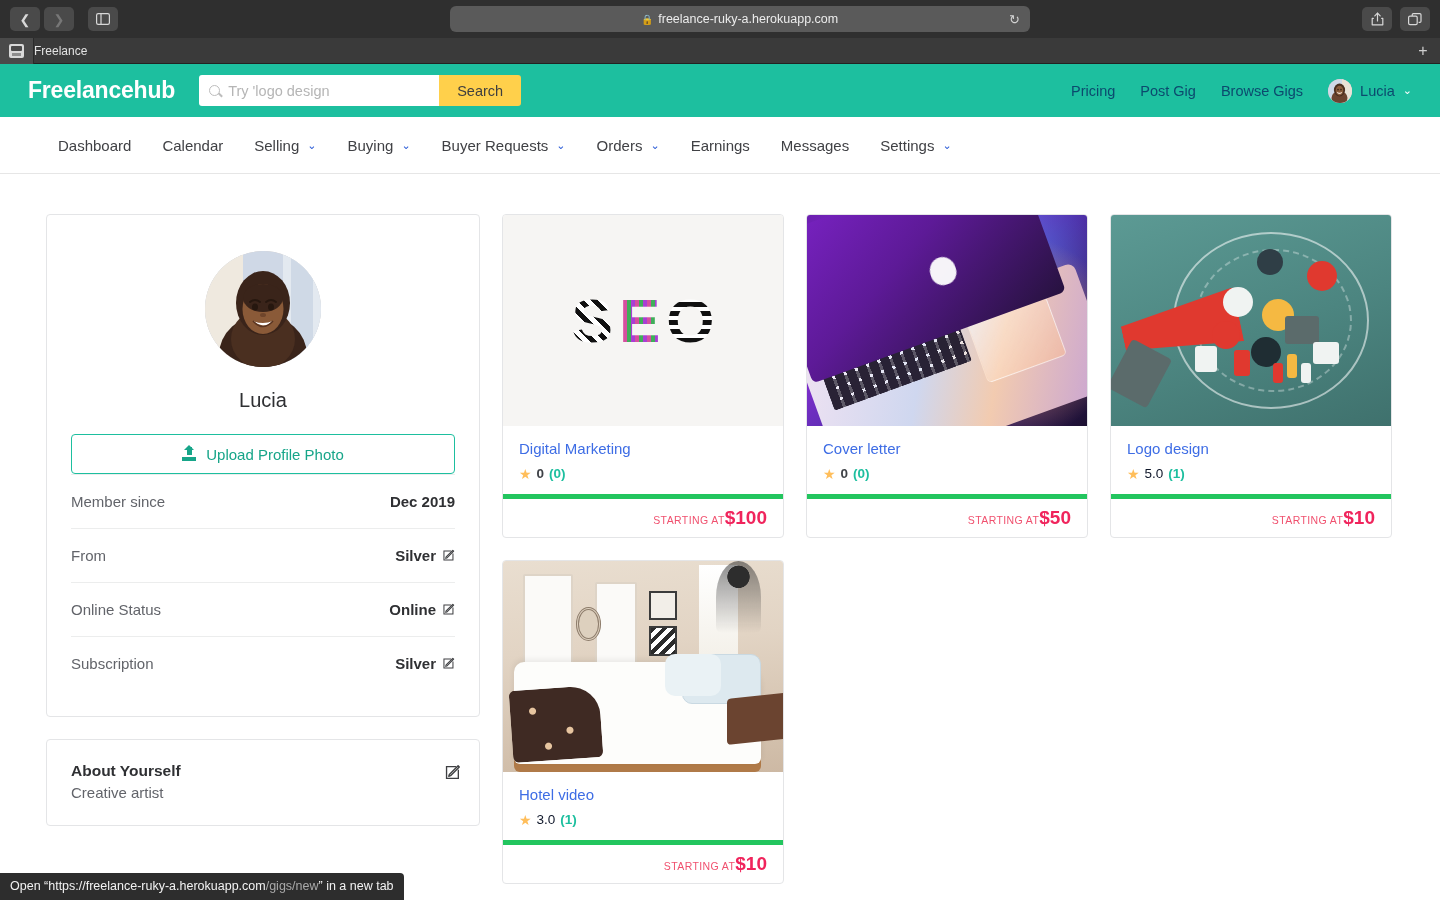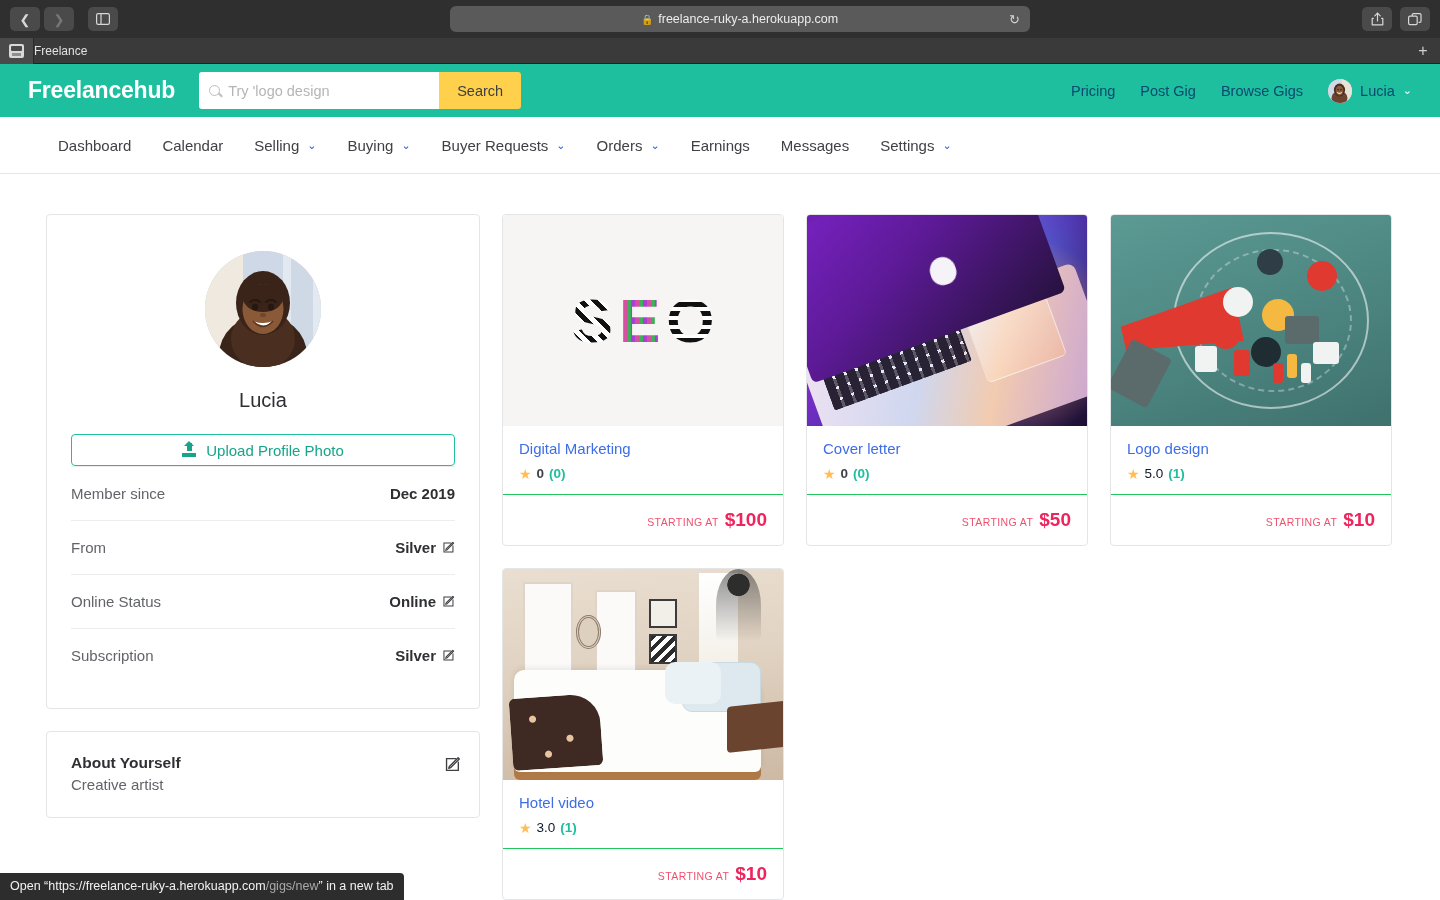--- a/index.html
+++ b/index.html
@@ -61,21 +61,21 @@
 
   
   .site-header {
     height: 53px; background: #1dbf9f; display: flex; align-items: center;
     padding: 0 28px;
   }
   .brand {
     color: #ffffff; font-size: 23px; font-weight: bold; letter-spacing: -0.2px;
   }
   .search-wrap {
-    margin-left: 24px; display: flex; height: 37px; border-radius: 3px; overflow: hidden;
+    margin-left: 24px; display: flex; height: 31px; border-radius: 3px; overflow: hidden;
   }
   .search-input-box {
     width: 240px; background: #ffffff; display: flex; align-items: center;
     padding: 0 10px; gap: 8px;
   }
   .magnifier {
     width: 11px; height: 11px; border: 1.7px solid #bdbdbd; border-radius: 50%;
     position: relative; flex: none;
   }
   .magnifier::after {
@@ -123,21 +123,21 @@
   .profile-card { padding: 36px 24px 26px 24px; }
   .avatar-lg {
     width: 116px; height: 116px; border-radius: 50%; margin: 0 auto;
     overflow: hidden; position: relative; background: #d8cec6;
   }
   .profile-name {
     text-align: center; font-size: 20px; color: #2f3033;
     margin-top: 22px;
   }
   .upload-btn {
-    margin-top: 22px; width: 100%; height: 32px; border: 1px solid #1dbf9f;
+    margin-top: 22px; width: 100%; height: 40px; border: 1px solid #1dbf9f;
     border-radius: 4px; background: #fff; color: #17a589; font-size: 15px;
     display: flex; align-items: center; justify-content: center; gap: 10px;
     cursor: pointer; font-family: inherit;
   }
   .upload-ico { width: 14px; height: 14px; position: relative; flex:none; }
   .upload-ico::before {
     content:""; position:absolute; left:4.5px; top:0; width:5px; height:8px;
     background:#17a589;
   }
   .upload-ico::after {
@@ -201,22 +201,22 @@
     font-size: 15px; color: #3e6de5; text-decoration: none; display: block;
   }
   .gig-rating {
     margin-top: 9px; display: flex; align-items: center; gap: 5px; font-size: 13.5px;
   }
   .star { color: #ffbe5b; font-size: 14px; line-height: 1; }
   .rating-val { color: #0f172a; font-weight: normal; }
   .rating-val.zero { color: #3e4146; font-weight: bold; }
   .rating-count { color: #1dbf9f; font-weight: bold; }
   .gig-foot {
-    border-top: 1px solid #22c55e; padding: 14px 16px;
-    display: flex; align-items: baseline; justify-content: flex-end; gap: 6px;
+    border-top: 5px solid #22c55e; padding: 8px 16px;
+    display: flex; align-items: baseline; justify-content: flex-end; 
   }
   .starting-at {
     font-size: 10.5px; color: #f0506e; letter-spacing: .4px; text-transform: uppercase;
   }
   .price { font-size: 19px; color: #f0245c; font-weight: bold; }
 
   
   .thumb-seo { background: #f6f5f3; display: flex; align-items: center; justify-content: center; gap: 6px; }
   .seo-letter { font-size: 62px; font-weight: bold; line-height: 1; font-family: "Liberation Sans", sans-serif; }
   .seo-s {

